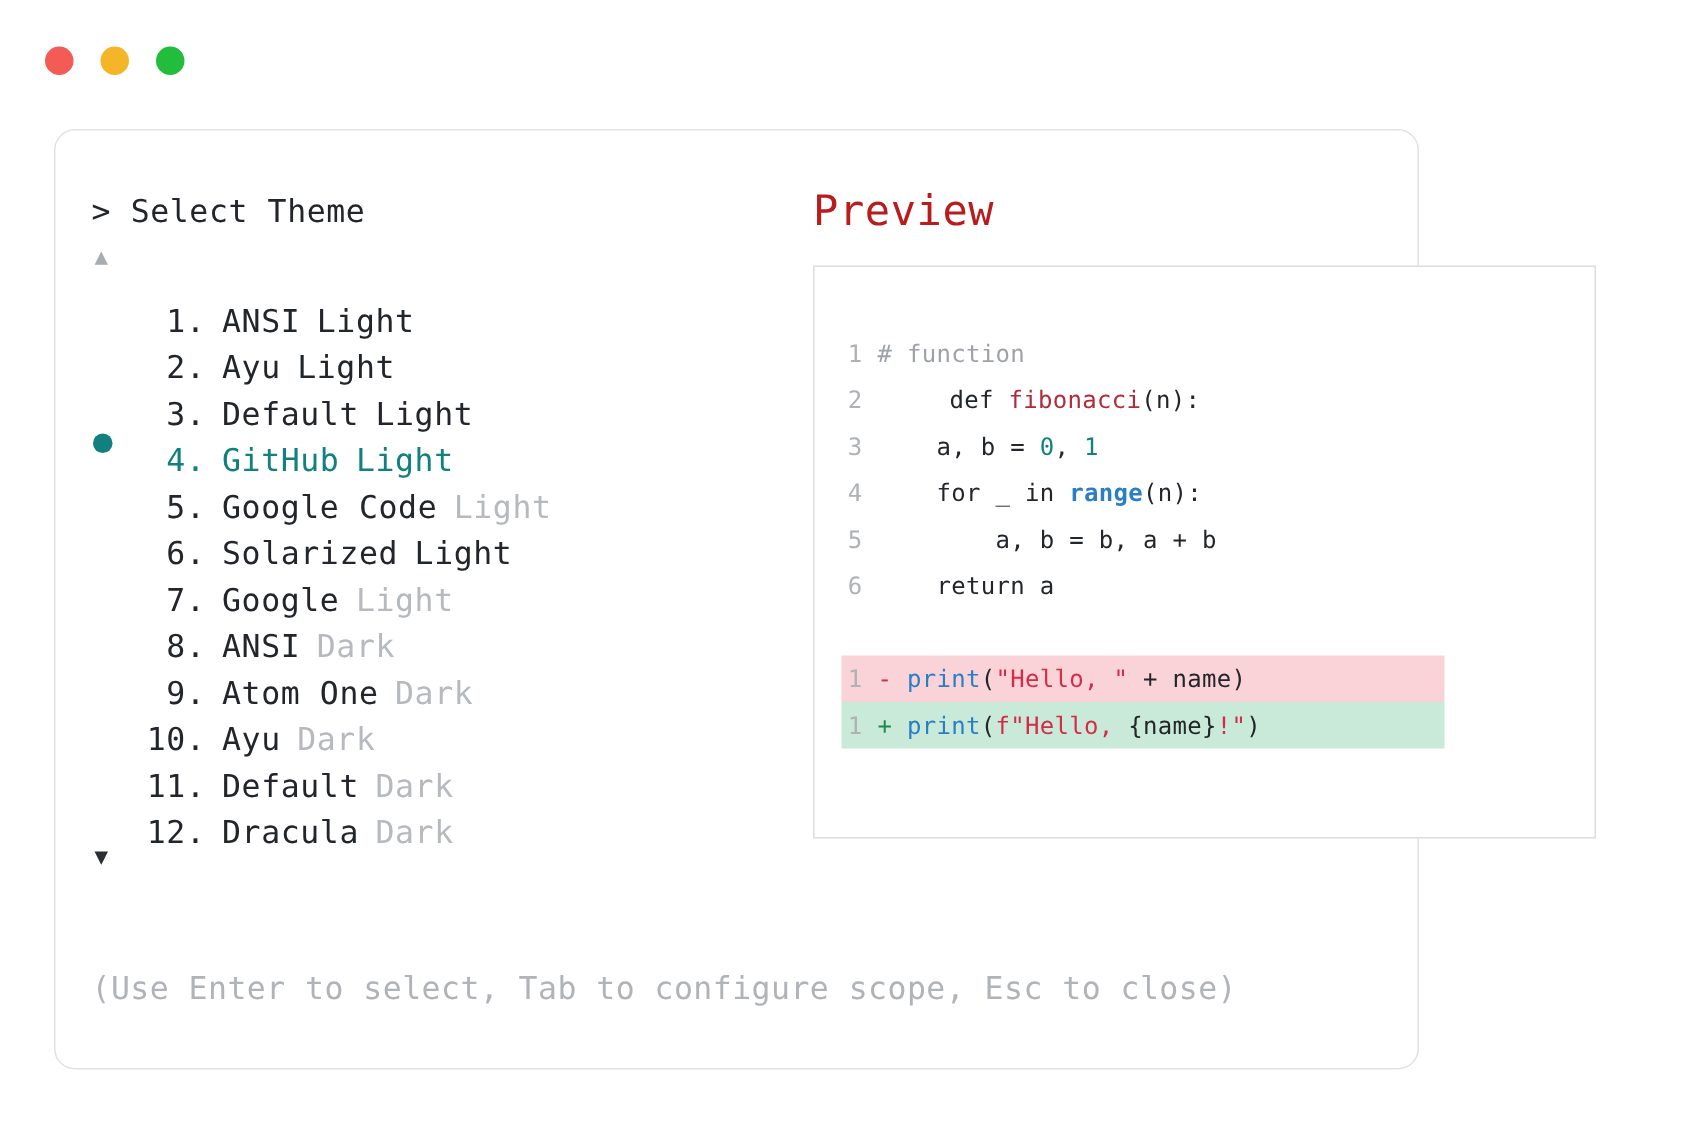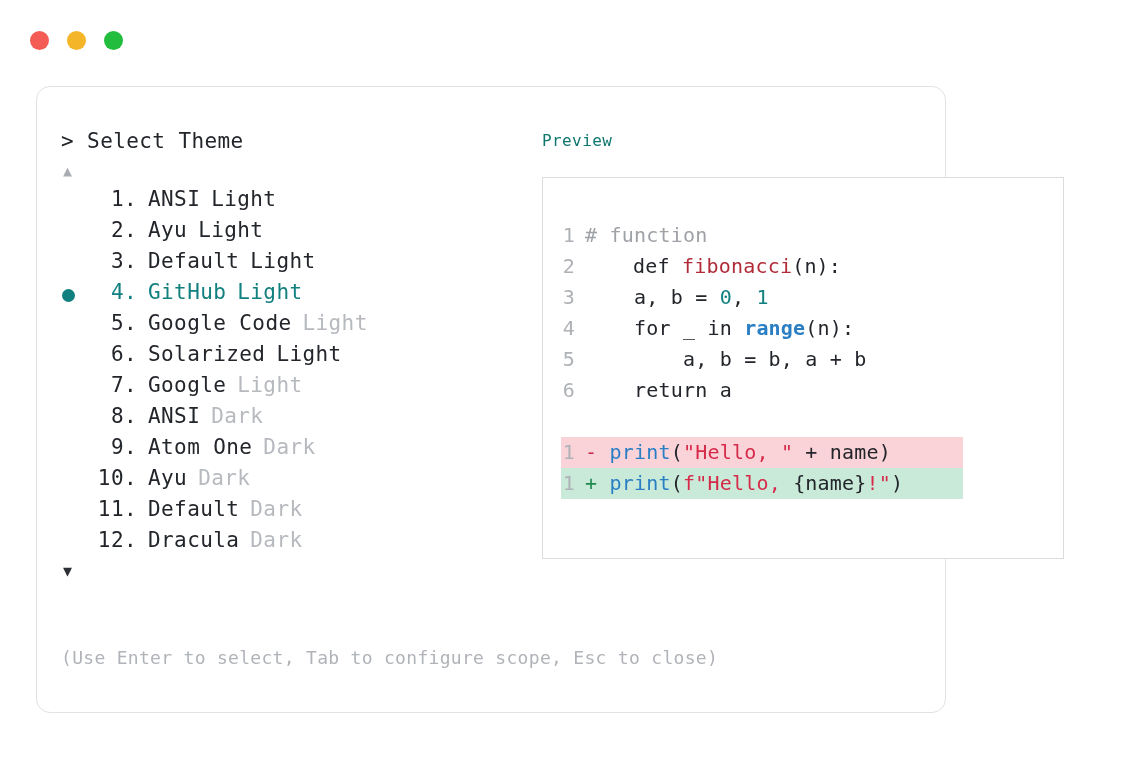--- a/index.html
+++ b/index.html
@@ -112,68 +112,69 @@
     flex: 0 0 46px;
     text-align: right;
     color: #22252a;
   }
   .name-cell {
     margin-left: 11px;
     color: #22252a;
   }
   .variant-cell {
     margin-left: 11px;
+    margin-top: 15px;
   }
   .variant-strong { color: #22252a; }
   .variant-dim    { color: #b6b9be; }
 
   .theme-row.selected .num-cell,
   .theme-row.selected .dot-cell,
   .theme-row.selected .name-cell,
   .theme-row.selected .variant-cell {
     color: #11807f;
   }
 
   .help-text {
     position: absolute;
     left: 24px;
     top: 560px;
-    font-size: 18px;
+    font-size: 21px;
     letter-spacing: 0.3px;
     color: #b0b3b8;
     white-space: pre;
   }
 
   
   .right-col {
     position: absolute;
     left: 505px;
     top: 40px;
     width: 530px;
   }
 
   .preview-label {
-    font-size: 16px;
-    color: #0f766e;
+    font-size: 28px;
+    color: #b91c1c;
     letter-spacing: 0.4px;
     line-height: 28px;
   }
 
   .preview-box {
     margin-top: 22px;
     width: 522px;
     height: 382px;
     box-sizing: border-box;
     border: 1.5px solid #dcdcde;
     background: #ffffff;
   }
 
   .code {
     padding: 42px 0 0 18px;
-    font-size: 20px;
+    font-size: 16px;
     line-height: 31px;
     white-space: pre;
     letter-spacing: 0.2px;
   }
 
   .code-line {
     display: block;
     height: 31px;
   }
 

